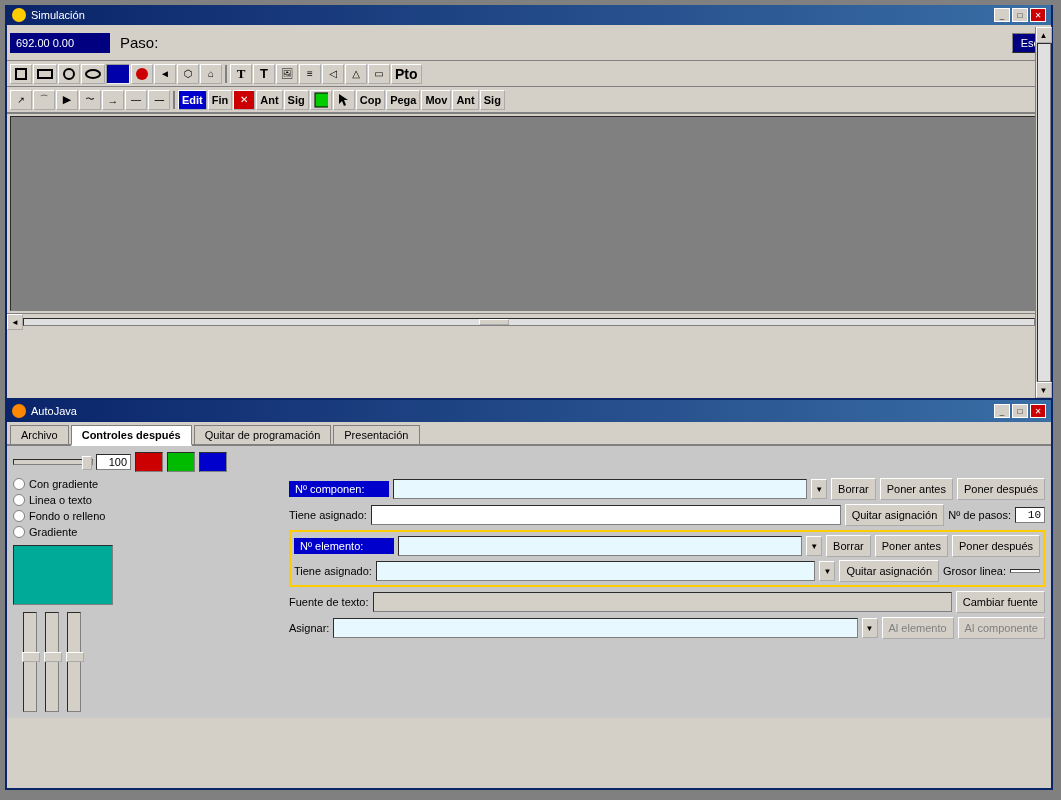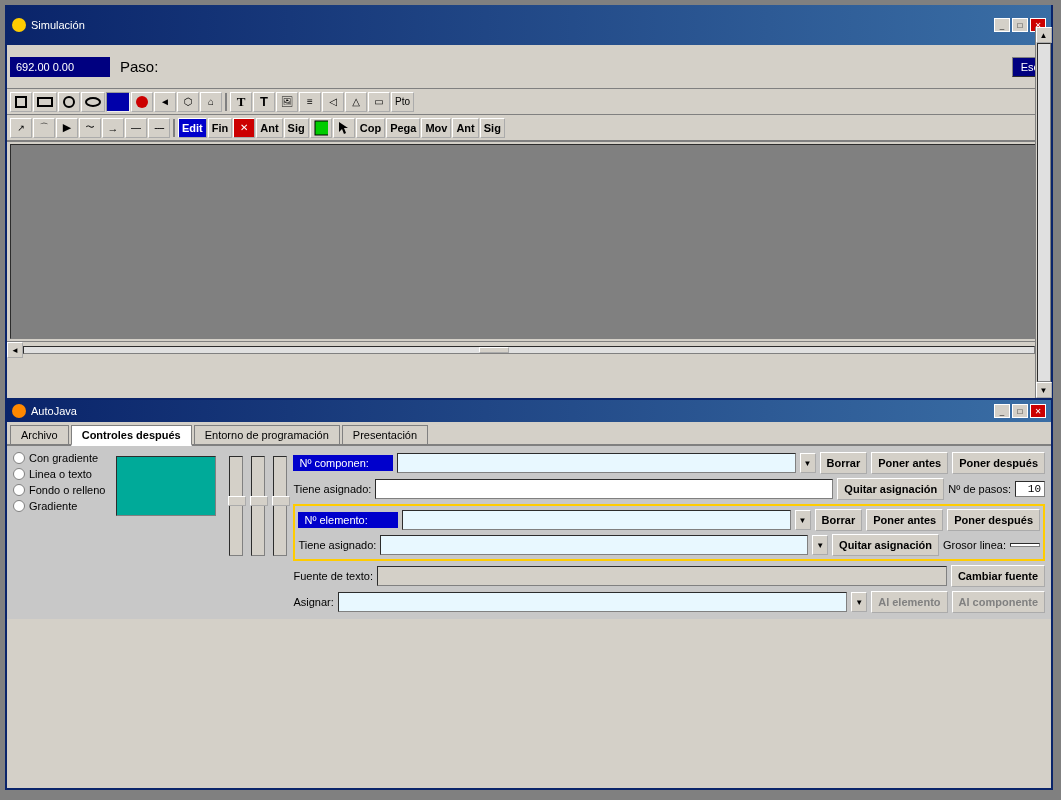--- a/index.html
+++ b/index.html
@@ -21,21 +21,21 @@
       border: 2px solid #0a246a;
       border-top: none;
     }
     .window-simulation .title-bar {
       background: linear-gradient(to right, #0a246a, #3a6ea5);
       color: white;
       padding: 3px 5px;
       display: flex;
       align-items: center;
       justify-content: space-between;
-      height: 40px;
+      height: 20px;
     }
     .title-bar-left {
       display: flex;
       align-items: center;
       gap: 5px;
     }
     .title-icon {
       width: 14px;
       height: 14px;
       background: #ffcc00;
@@ -64,21 +64,21 @@
       background: #c0c0c0;
       border-bottom: 1px solid #808080;
     }
     .toolbar-row1 {
       display: flex;
       align-items: center;
       padding: 2px 3px;
       gap: 2px;
       background: #d4d0c8;
       border-bottom: 1px solid #808080;
-      height: 44px;
+      height: 36px;
     }
     .coords-display {
       background: #000080;
       color: white;
       padding: 1px 6px;
       font-size: 11px;
       min-width: 100px;
       height: 20px;
       display: flex;
       align-items: center;
@@ -453,40 +453,39 @@
     }
 
     .btn-small {
       padding: 2px 6px;
       background: #d4d0c8;
       border: 1px outset #ffffff;
       font-size: 11px;
       cursor: pointer;
       white-space: nowrap;
       height: 22px;
-      font-weight: bold;
     }
 
     .section-yellow {
       border: 2px solid #ffcc00;
       padding: 3px;
       display: flex;
       flex-direction: column;
       gap: 3px;
     }
 
     .main-content-row {
       display: flex;
       gap: 6px;
       align-items: flex-start;
     }
 
     .left-panel {
       display: flex;
-      flex-direction: row;
+      flex-direction: column;
       gap: 3px;
       min-width: 270px;
     }
 
     .vsliders-row {
       display: flex;
       gap: 8px;
       margin-top: 4px;
       margin-left: 10px;
     }
@@ -539,21 +538,21 @@
       <button class="tb-btn">⬡</button>
       <button class="tb-btn">⌂</button>
       <div class="tb-separator"></div>
       <button class="tb-btn text-btn" style="font-family:serif;font-size:13px;">T</button>
       <button class="tb-btn text-btn" style="font-size:13px;">T</button>
       <button class="tb-btn">🖼</button>
       <button class="tb-btn">≡</button>
       <button class="tb-btn">◁</button>
       <button class="tb-btn">△</button>
       <button class="tb-btn">▭</button>
-      <button class="tb-btn" style="font-size:10px;">Pto</button>
+      <button class="tb-btn" style="font-size:14px;font-weight:bold;">Pto</button>
     </div>
 
     <div class="toolbar-row3">
       <button class="tb-btn" style="font-size:9px;">↗</button>
       <button class="tb-btn" style="font-size:9px;">⌒</button>
       <button class="tb-btn" style="font-size:11px;">▶</button>
       <button class="tb-btn" style="font-size:9px;">〜</button>
       <button class="tb-btn" style="font-size:11px;">→</button>
       <button class="tb-btn">—</button>
       <button class="tb-btn" style="letter-spacing:-1px;">----</button>
@@ -608,26 +607,39 @@
     <div class="title-bar-buttons">
       <div class="title-btn">_</div>
       <div class="title-btn">□</div>
       <div class="title-btn close">✕</div>
     </div>
   </div>
 
   <div class="tab-bar">
     <div class="tab">Archivo</div>
     <div class="tab active">Controles después</div>
-    <div class="tab">Entorno de programación</div>
+    <div class="tab">Quitar de programación</div>
     <div class="tab">Presentación</div>
   </div>
 
   <div class="tab-content">
 
+    <div class="controls-row">
+
+      <div class="slider-container">
+        <div class="slider-track">
+          <div class="slider-thumb"></div>
+        </div>
+        <div class="value-box">100</div>
+      </div>
+
+      <div class="color-box color-red"></div>
+      <div class="color-box color-green"></div>
+      <div class="color-box color-blue"></div>
+    </div>
 
     <div class="main-content-row">
 
       <div class="left-panel">
 
         <div class="radio-group">
           <div class="radio-item">
             <div class="radio-circle"></div>
             <span>Con gradiente</span>
           </div>

